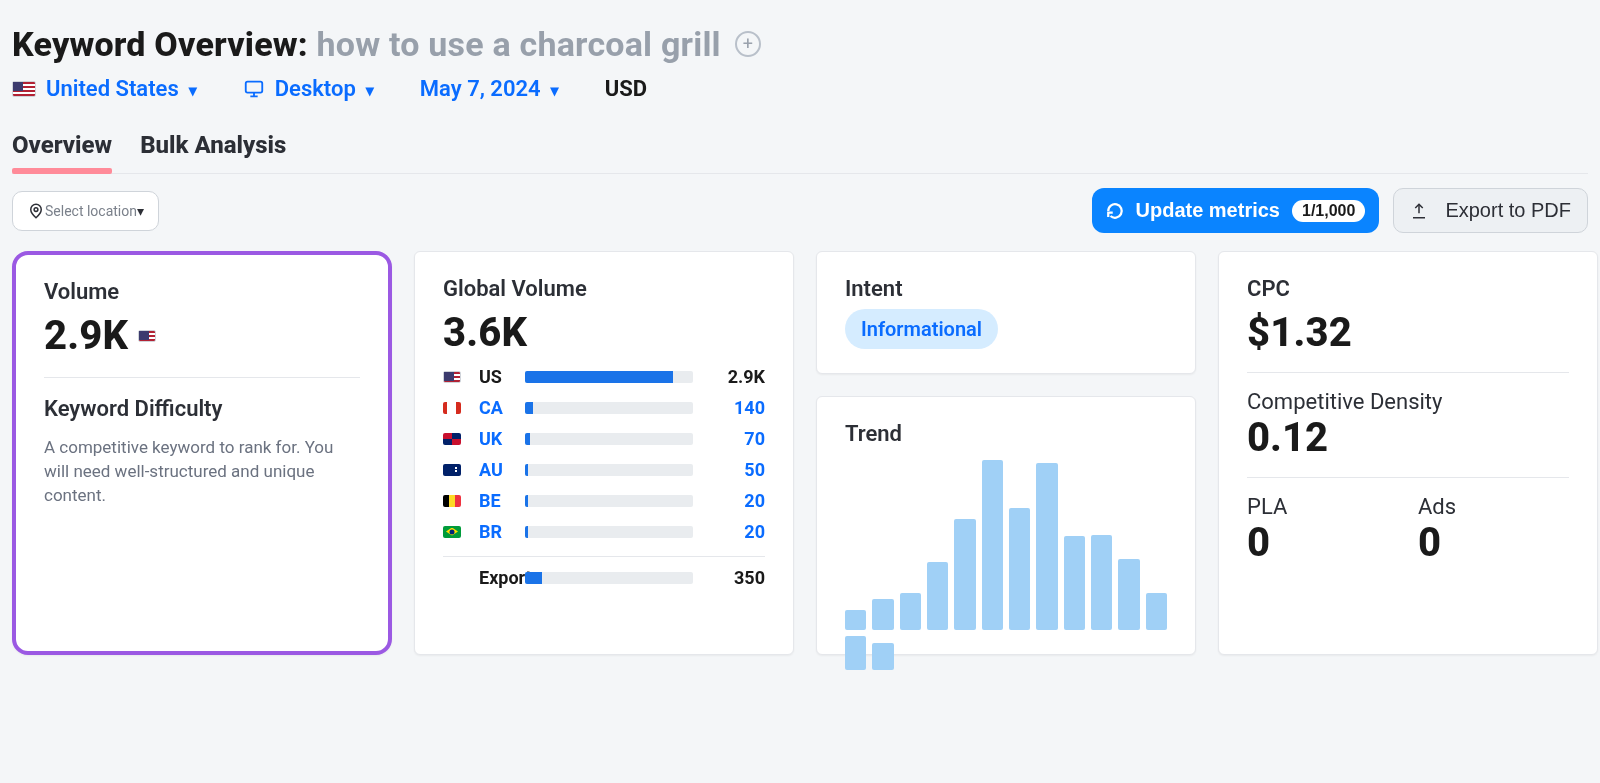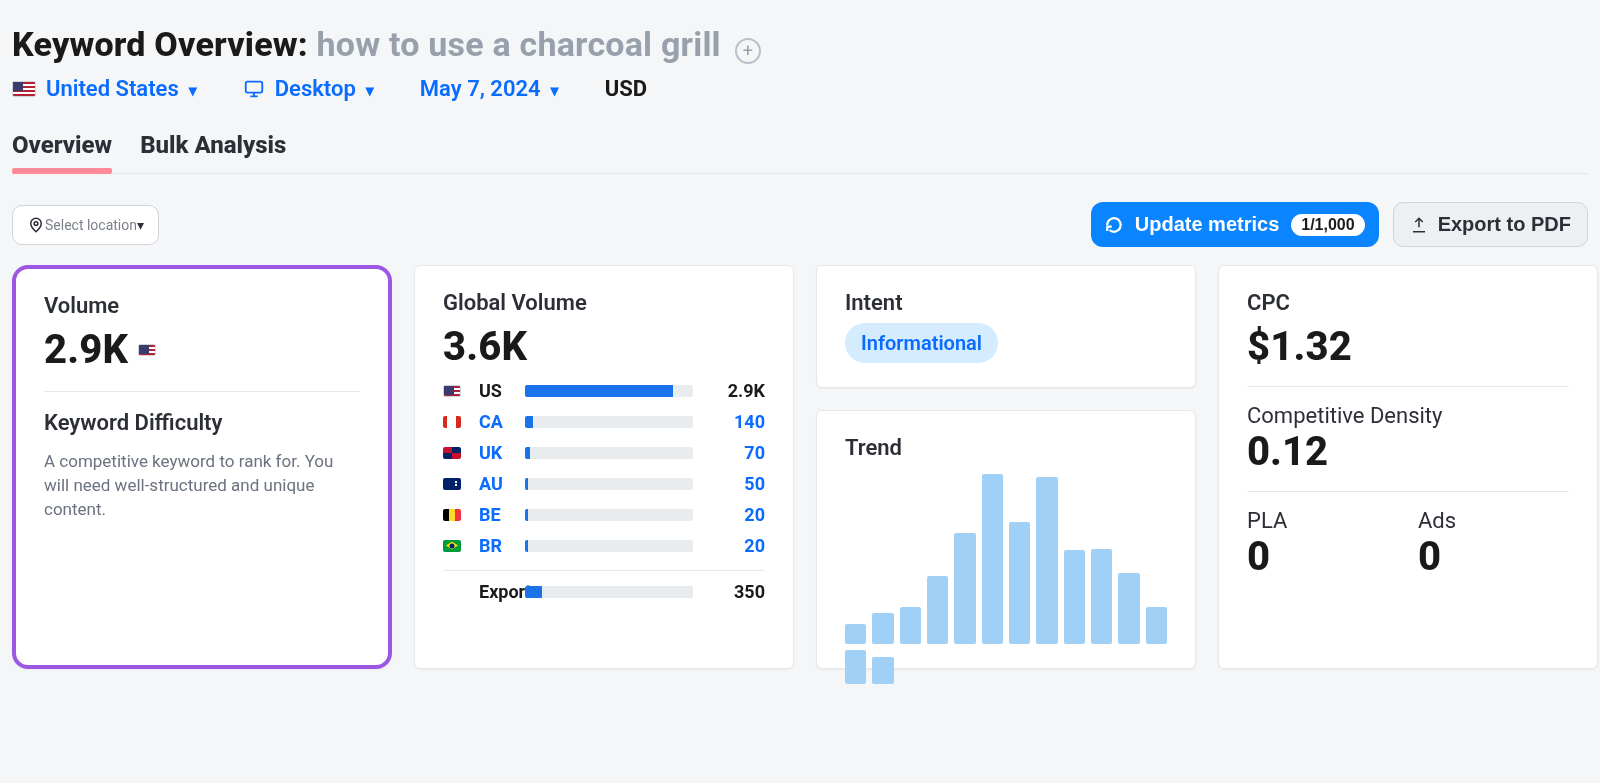--- a/index.html
+++ b/index.html
@@ -25,46 +25,46 @@
   *{box-sizing:border-box}
   body{
     margin:0;
     background:var(--bg);
     font-family: -apple-system, BlinkMacSystemFont, "Segoe UI", Roboto, Helvetica, Arial, sans-serif;
     color:var(--ink);
     width:1600px;
   }
   .page{padding:18px 12px 24px 12px;}
   
-  .title-row{display:flex;align-items:flex-end;gap:14px;flex-wrap:wrap;margin:6px 0 12px 0}
+  .title-row{display:flex;align-items:center;gap:14px;flex-wrap:wrap;margin:6px 0 12px 0}
   .title{font-size:34px;font-weight:800;letter-spacing:.2px}
   .title .kw{font-weight:700;color:#98a0ab}
   .add-btn{width:26px;height:26px;border-radius:50%;border:2px solid #b9c0ca;display:inline-flex;align-items:center;justify-content:center;color:#9aa2ad;font-size:18px;line-height:1;user-select:none}
   
   .filters{display:flex;align-items:flex-start;gap:46px;margin:8px 0 18px 0}
   .filter{display:inline-flex;align-items:center;gap:10px;color:var(--link);font-size:22px;font-weight:600}
   .filter .caret{font-size:16px;transform:translateY(2px)}
   .filter.static{color:var(--ink);font-weight:700}
   .flag{width:24px;height:16px;display:inline-block;border-radius:2px}
   .flag-us{background:linear-gradient(#b22234 0 0),repeating-linear-gradient(#b22234 0 2px,#fff 2px 4px);background-size:10px 9px,100% 100%;background-repeat:no-repeat,repeat;border:1px solid #d0d4da;position:relative}
   .flag-us::before{content:"";position:absolute;left:0;top:0;width:10px;height:9px;background:#3c3b6e}
   .flag-s{width:18px;height:12px}
   
-  .tabs{display:flex;gap:28px;border-bottom:1px solid var(--border);margin-bottom:28px}
+  .tabs{display:flex;gap:28px;border-bottom:1px solid var(--border);margin-bottom:14px}
   .tab{font-size:24px;font-weight:800;color:#2c2f36;padding:12px 0 14px 0;position:relative}
   .tab.active::after{content:"";position:absolute;left:0;right:0;bottom:-1px;height:6px;background:var(--tab-active);border-radius:2px}
   
   .toolbar{display:flex;align-items:center;justify-content:space-between;margin:12px 0 18px 0}
   .loc{display:inline-flex;align-items:center;gap:0;border:1px solid var(--chip-border);border-radius:10px;padding:10px 14px;background:#fff;color:#7b818b;font-size:14px}
   .loc svg{width:18px;height:18px}
   .loc .caret{color:#2d2f36}
   .tool-right{display:flex;gap:14px}
   .btn-primary{display:inline-flex;align-items:center;gap:12px;background:#0a84ff;color:#fff;border:none;border-radius:12px;padding:10px 14px;font-size:20px;font-weight:700}
   .btn-primary .count{background:#fff;color:#1a1a1a;border-radius:999px;padding:2px 10px;font-size:16px;font-weight:700}
-  .btn-ghost{display:inline-flex;align-items:center;gap:10px;background:#edf0f3;border:1px solid var(--chip-border);border-radius:10px;padding:10px 16px;color:#2d2f36;font-size:20px;font-weight:700}
+  .btn-ghost{display:inline-flex;align-items:center;gap:17px;background:#edf0f3;border:1px solid var(--chip-border);border-radius:10px;padding:10px 16px;color:#2d2f36;font-size:20px;font-weight:400}
   .icon{display:inline-block}
   
   .grid{display:grid;grid-template-columns: 380px 380px 380px 380px;gap:22px}
   .card{background:var(--card);border:1px solid var(--border);border-radius:6px;box-shadow:0 1px 2px rgba(0,0,0,.05);padding:24px 28px}
   .card.highlight{border:4px solid var(--card-outline);border-radius:16px}
   .card h3{margin:0 0 8px 0;font-size:22px;font-weight:600;color:#2c2f36}
   .big{font-size:40px;font-weight:800;letter-spacing:.2px}
   .hr{height:1px;background:var(--border);margin:18px 0}
   .kd-wrap{display:flex;align-items:center;gap:16px}
   .kd-val{font-size:36px;font-weight:800}

